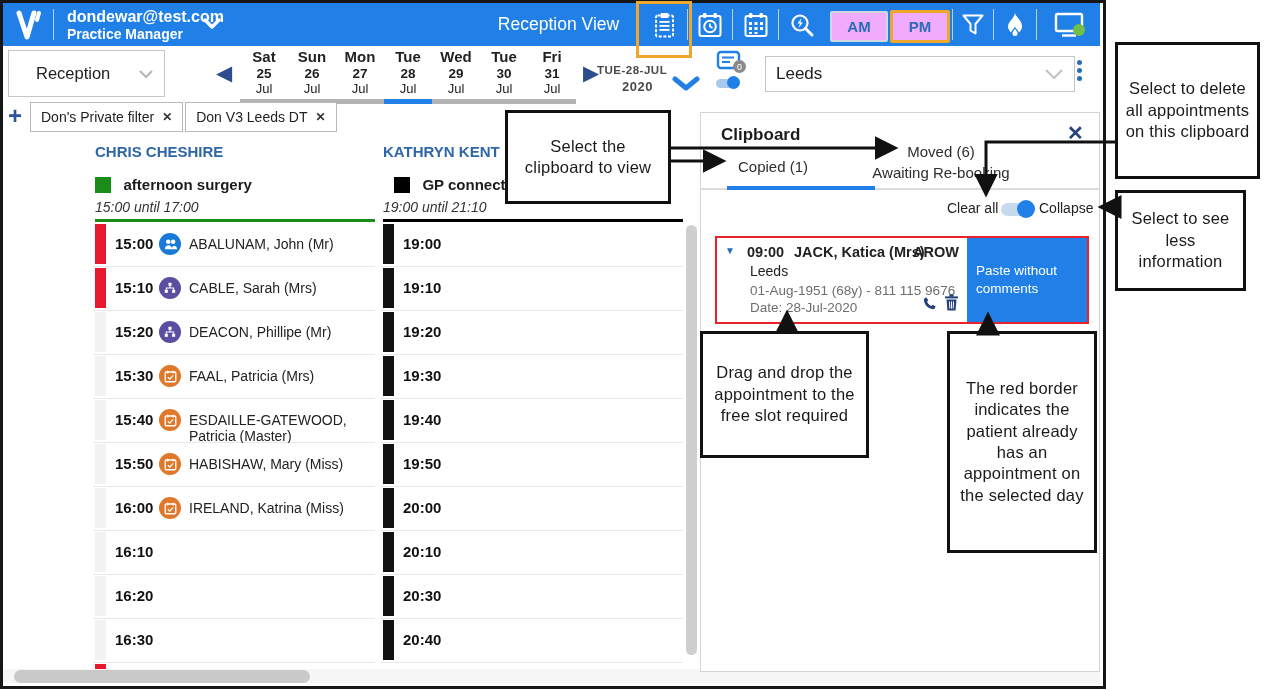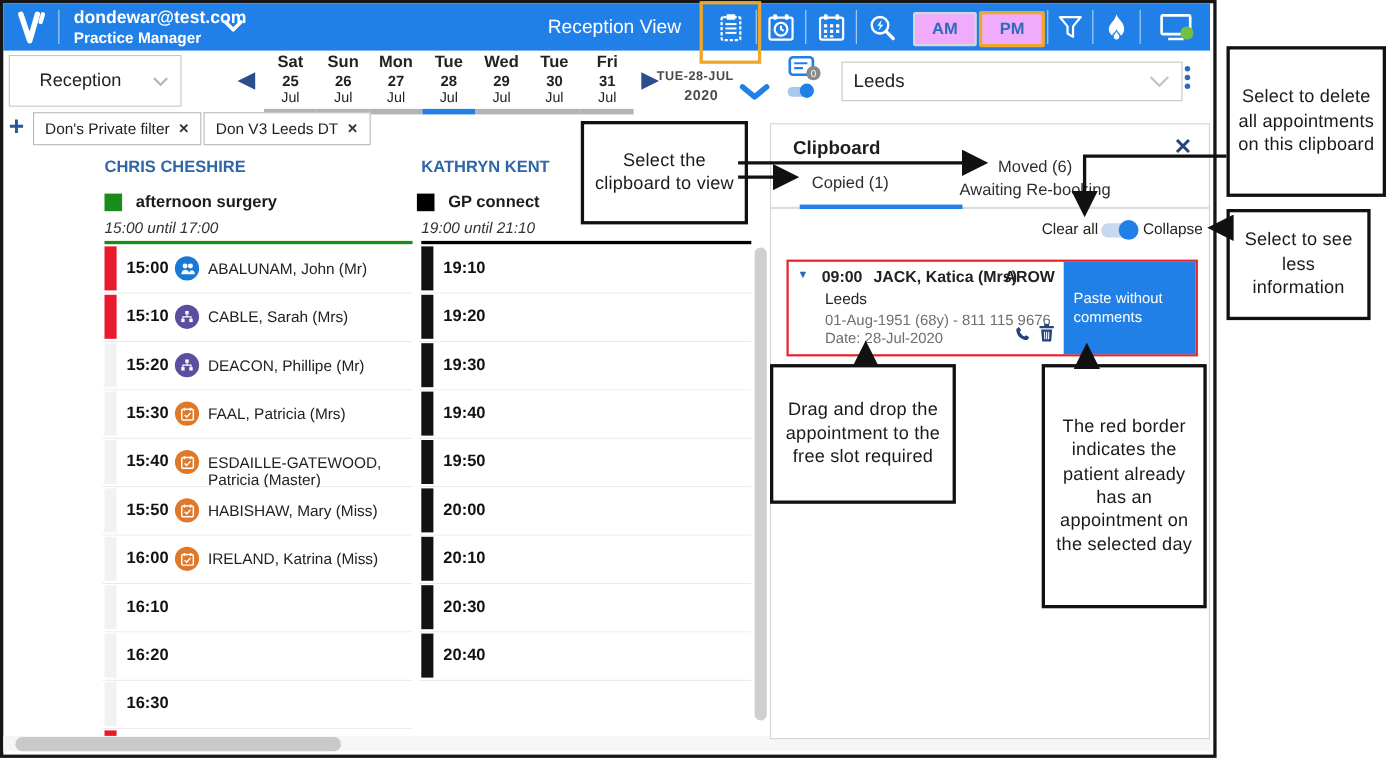--- a/index.html
+++ b/index.html
@@ -270,21 +270,21 @@
 
 <div class="abs prov" style="left:95px;top:143px;">CHRIS CHESHIRE</div>
 <div class="abs" style="left:95px;top:175px;">
   <span class="sess-sq" style="background:#1a8c1a;vertical-align:middle;"></span>
   <span class="sess-name" style="vertical-align:middle;">afternoon surgery</span>
 </div>
 <div class="abs sess-time" style="left:95px;top:199px;">15:00 until 17:00</div>
 <div class="abs" style="left:95px;top:219px;width:280px;height:3px;background:#1a8c1a;"></div>
 
 <div class="abs prov" style="left:383px;top:143px;">KATHRYN KENT</div>
-<div class="abs" style="left:379px;top:175px;">
+<div class="abs" style="left:394px;top:175px;">
   <span class="sess-sq" style="background:#000;vertical-align:middle;"></span>
   <span class="sess-name" style="vertical-align:middle;">GP connect</span>
 </div>
 <div class="abs sess-time" style="left:383px;top:199px;">19:00 until 21:10</div>
 <div class="abs" style="left:383px;top:219px;width:300px;height:3px;background:#000;"></div>
 
 <div class="abs slot-col" style="left:93px;top:223px;width:282px;height:458px;">
     <div class="slot-row">
       <span class="slot-bar" style="background: rgb(232, 25, 44);"></span>
       <span class="slot-time">15:00</span>
@@ -383,20 +383,24 @@
     <div class="slot-row">
       <span class="slot-bar" style="background: rgb(242, 242, 242);"></span>
       <span class="slot-time">16:30</span>
     </div>
     <div class="slot-row">
       <span class="slot-bar" style="background: rgb(232, 25, 44);"></span>
       <span class="slot-time">16:40</span>
     </div>
   </div>
 <div class="abs slot-col" style="left:381px;top:223px;width:302px;height:458px;">
+    <div class="slot-row">
+      <span class="slot-bar" style="background: rgb(18, 18, 18);"></span>
+      <span class="slot-time">19:00</span>
+    </div>
     <div class="slot-row">
       <span class="slot-bar" style="background: rgb(18, 18, 18);"></span>
       <span class="slot-time">19:10</span>
     </div>
     <div class="slot-row">
       <span class="slot-bar" style="background: rgb(18, 18, 18);"></span>
       <span class="slot-time">19:20</span>
     </div>
     <div class="slot-row">
       <span class="slot-bar" style="background: rgb(18, 18, 18);"></span>
@@ -471,21 +475,21 @@
           <line x1="5.5" y1="7.5" x2="5.8" y2="14.5" stroke="#fff" stroke-width="1"></line>
           <line x1="7.5" y1="7.5" x2="7.5" y2="14.5" stroke="#fff" stroke-width="1"></line>
           <line x1="9.5" y1="7.5" x2="9.2" y2="14.5" stroke="#fff" stroke-width="1"></line>
         </svg>
       </span>
     </div>
     <div class="paste-btn">Paste without comments</div>
   </div>
 </div>
 
-<div class="callout" style="left:528px;top:110px;width:152px;height:94px;">Select the clipboard to view</div>
+<div class="callout" style="left:505px;top:110px;width:166px;height:94px;">Select the clipboard to view</div>
 <div class="callout" style="left:1115px;top:42px;width:145px;height:137px;">Select to delete all appointments on this clipboard</div>
 <div class="callout" style="left:1115px;top:190px;width:131px;height:101px;">Select to see less information</div>
 <div class="callout" style="left:700px;top:331px;width:169px;height:127px;">Drag and drop the appointment to the free slot required</div>
 <div class="callout" style="left:947px;top:331px;width:150px;height:222px;">The red border indicates the patient already has an appointment on the selected day</div>
 
 <svg class="abs" style="left:0;top:0;z-index:50;pointer-events:none;" width="1266" height="690">
   <defs>
     <marker id="ah" markerWidth="8" markerHeight="8" refX="6.5" refY="4" orient="auto">
       <path d="M0 0 L8 4 L0 8 Z" fill="#111"></path>
     </marker>

